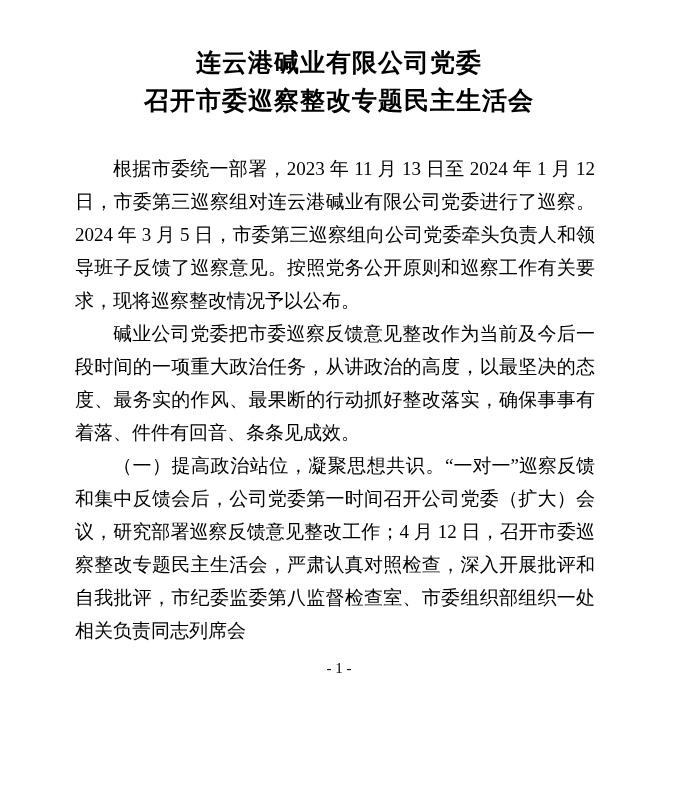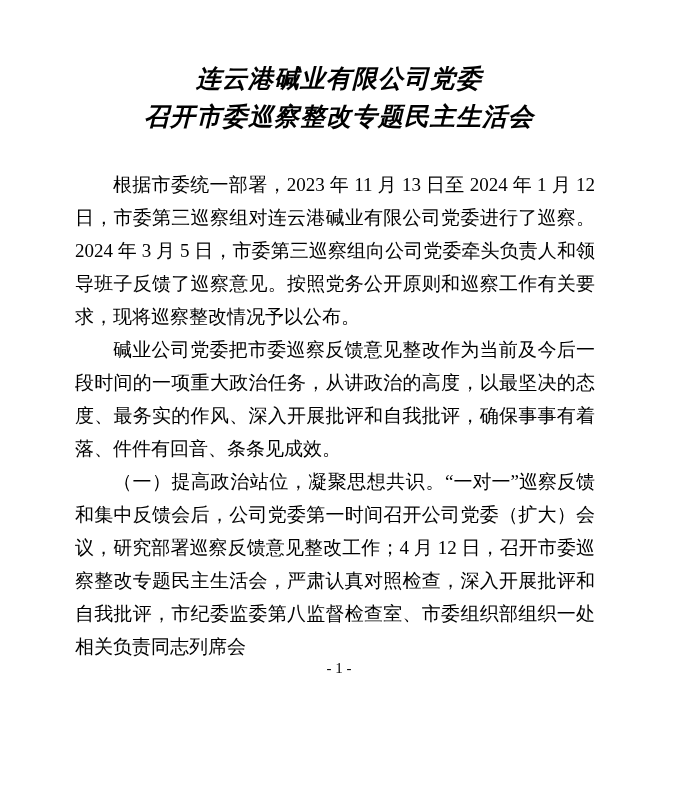--- a/index.html
+++ b/index.html
@@ -8,28 +8,27 @@
     width: 678px;
     height: 785px;
     background: #ffffff;
     color: #000000;
     font-family: "Liberation Serif", "DejaVu Serif", serif;
     overflow: hidden;
     box-sizing: border-box;
   }
   .doc-title {
     margin: 0;
-    padding-top: 60px;
+    padding-top: 44px;
     text-align: center;
     font-size: 25px;
     line-height: 38px;
     font-weight: bold;
     letter-spacing: 1px;
     font-family: "Liberation Serif", "DejaVu Serif", serif;
-    font-style: italic;
   }
   .title-line { display: block; }
   .doc-body {
     margin: 32px 83px 16px 75px;
     font-size: 19px;
     line-height: 33px;
     text-align: justify;
     text-justify: inter-ideograph;
   }
   .para {
@@ -63,21 +62,21 @@
   <h1 class="doc-title">
     <span class="title-line">连云港碱业有限公司党委</span>
     <span class="title-line">召开市委巡察整改专题民主生活会</span>
   </h1>
 
   <div class="doc-body">
 
     <p class="para">根据市委统一部署，2023 年 11 月 13 日至 2024 年 1 月 12 日，市委第三巡察组对连云港碱业有限公司党委进行了巡察。2024 年 3 月 5 日，市委第三巡察组向公司党委牵头负责人和领导班子反馈了巡察意见。按照党务公开原则和巡察工作有关要求，现将巡察整改情况予以公布。</p>
 
 
-    <p class="para">碱业公司党委把市委巡察反馈意见整改作为当前及今后一段时间的一项重大政治任务，从讲政治的高度，以最坚决的态度、最务实的作风、深入开展批评和自我批评，确保事事有着落、件件有回音、条条见成效。</p>
+    <p class="para">碱业公司党委把市委巡察反馈意见整改作为当前及今后一段时间的一项重大政治任务，从讲政治的高度，以最坚决的态度、最务实的作风、最果断的行动抓好整改落实，确保事事有着落、件件有回音、条条见成效。</p>
 
     <p class="para"><span class="kaiti-lead">（一）提高政治站位，凝聚思想共识。</span><span>“一对一”巡察反馈和集中反馈会后，公司党委第一时间召开公司党委（扩大）会议，研究部署巡察反馈意见整改工作；4 月 12 日，召开市委巡察整改专题民主生活会，严肃认真对照检查，深入开展批评和自我批评，市纪委监委第八监督检查室、市委组织部组织一处相关负责同志列席会</span></p>
 
   </div>
 
   <div class="page-footer">
     <span>- 1 -</span>
   </div>
 
 </div>

